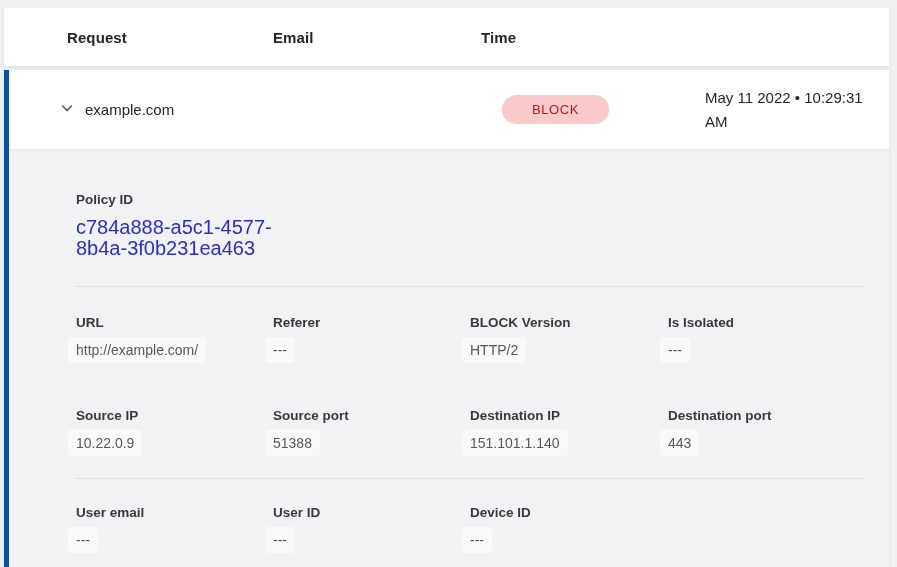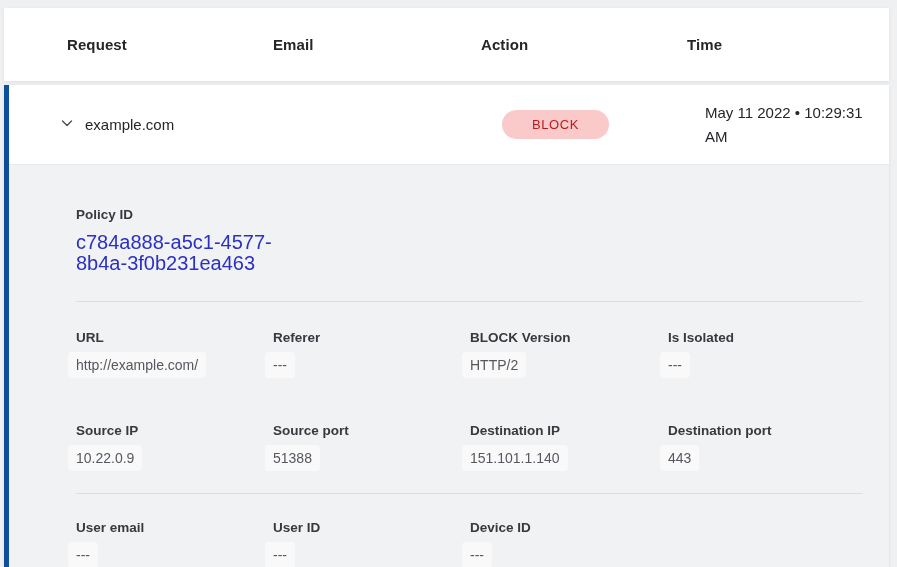--- a/index.html
+++ b/index.html
@@ -7,21 +7,21 @@
     width:897px; height:567px; overflow:hidden;
     background:#eef0f1;
     font-family:"Liberation Sans", sans-serif;
     color:#24262a;
   }
   .card { margin:8px 8px 0 4px; }
 
   
   .table-header {
     background:#ffffff;
-    height:73px;
+    height:58px;
     display:grid;
     grid-template-columns:206px 208px 206px 1fr;
     align-items:center;
     padding-left:63px;
     box-shadow:0 1px 3px rgba(0,0,0,0.08);
   }
   .th { font-size:15px; font-weight:700; color:#24262a; letter-spacing:.1px; }
 
   
   .row-group {
@@ -82,21 +82,20 @@
 </style>
 </head>
 <body>
 
 <div class="page">
   <div class="card">
 
     <div class="table-header">
       <div class="th">Request</div>
       <div class="th">Email</div>
-      <div class="th">Action</div>
       <div class="th">Time</div>
     </div>
 
     <div class="row-group">
 
       <div class="main-row">
         <div class="chevron-cell">
           <span>
             <svg width="16" height="16" viewBox="0 0 16 16">
               <path d="M3.5 6l4.5 4.5L12.5 6" stroke="#4b4e53" stroke-width="1.4" fill="none" stroke-linecap="round" stroke-linejoin="round"></path>

